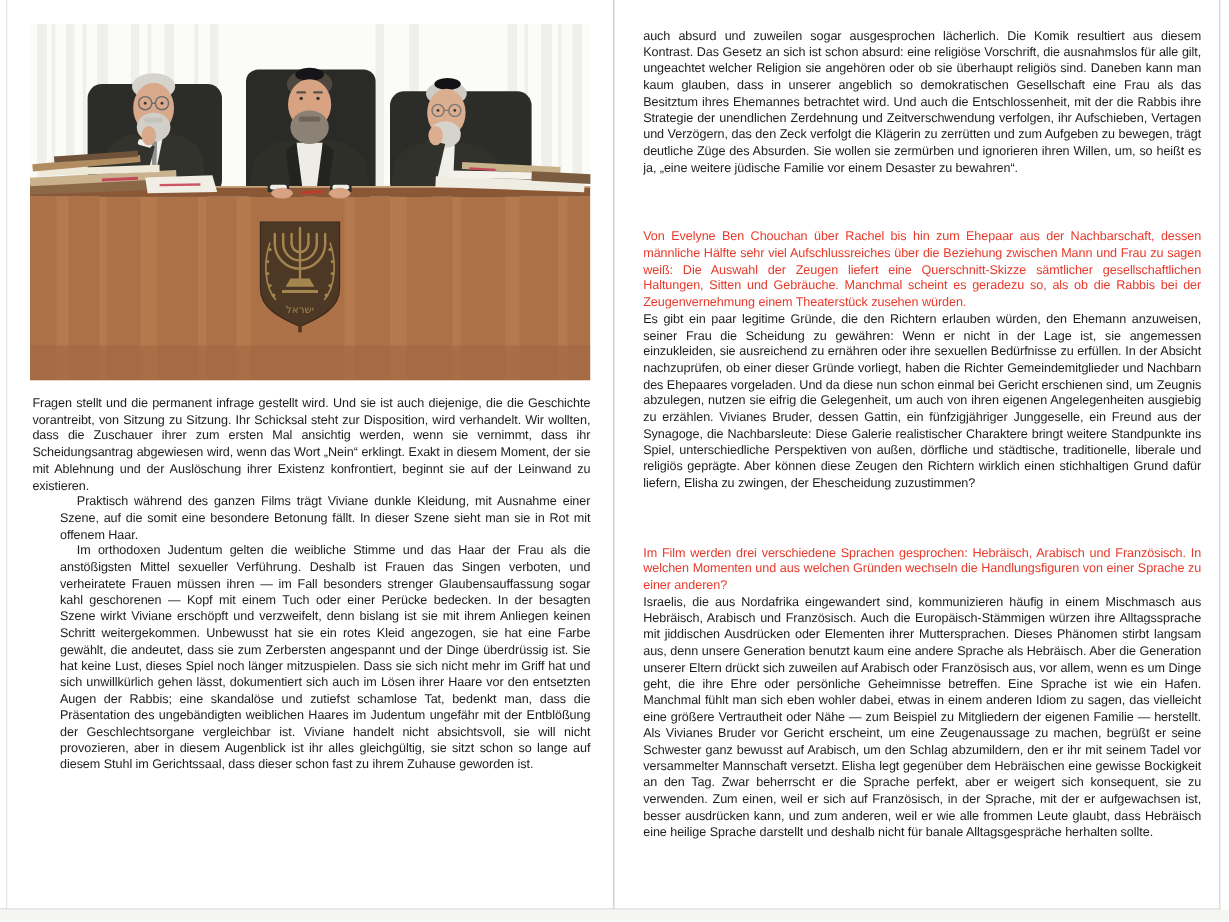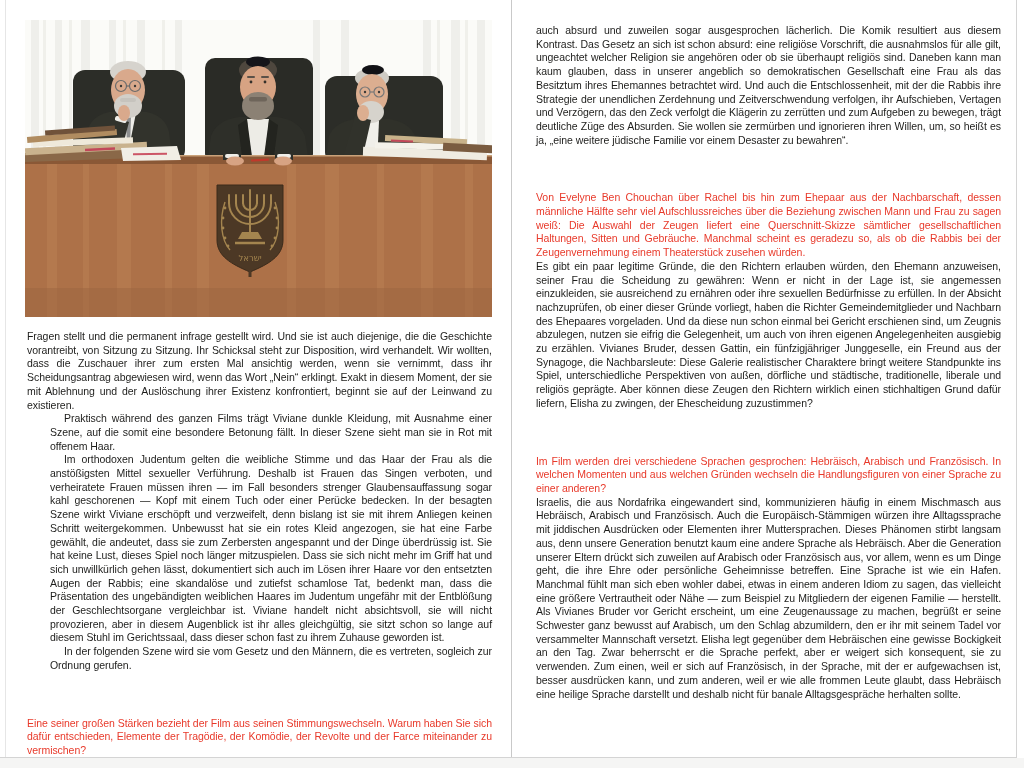--- a/index.html
+++ b/index.html
@@ -211,22 +211,20 @@
         </g>
         <text x="225" y="241" text-anchor="middle" font-size="8.5" fill="#a4854f" font-family="DejaVu Sans, sans-serif">ישראל</text>
       </g>
     </svg>
   </figure>
 
   <div class="col col-left">
     <p>Fragen stellt und die permanent infrage gestellt wird. Und sie ist auch diejenige, die die Geschichte vorantreibt, von Sitzung zu Sitzung. Ihr Schicksal steht zur Disposition, wird verhandelt. Wir wollten, dass die Zuschauer ihrer zum ersten Mal ansichtig werden, wenn sie vernimmt, dass ihr Scheidungsantrag abgewiesen wird, wenn das Wort „Nein“ erklingt. Exakt in diesem Moment, der sie mit Ablehnung und der Auslöschung ihrer Existenz konfrontiert, beginnt sie auf der Leinwand zu existieren.</p>
     <p class="indent">Praktisch während des ganzen Films trägt Viviane dunkle Kleidung, mit Ausnahme einer Szene, auf die somit eine besondere Betonung fällt. In dieser Szene sieht man sie in Rot mit offenem Haar.</p>
     <p class="indent">Im orthodoxen Judentum gelten die weibliche Stimme und das Haar der Frau als die anstößigsten Mittel sexueller Verführung. Deshalb ist Frauen das Singen verboten, und verheiratete Frauen müssen ihren — im Fall besonders strenger Glaubensauffassung sogar kahl geschorenen — Kopf mit einem Tuch oder einer Perücke bedecken. In der besagten Szene wirkt Viviane erschöpft und verzweifelt, denn bislang ist sie mit ihrem Anliegen keinen Schritt weitergekommen. Unbewusst hat sie ein rotes Kleid angezogen, sie hat eine Farbe gewählt, die andeutet, dass sie zum Zerbersten angespannt und der Dinge überdrüssig ist. Sie hat keine Lust, dieses Spiel noch länger mitzuspielen. Dass sie sich nicht mehr im Griff hat und sich unwillkürlich gehen lässt, dokumentiert sich auch im Lösen ihrer Haare vor den entsetzten Augen der Rabbis; eine skandalöse und zutiefst schamlose Tat, bedenkt man, dass die Präsentation des ungebändigten weiblichen Haares im Judentum ungefähr mit der Entblößung der Geschlechtsorgane vergleichbar ist. Viviane handelt nicht absichtsvoll, sie will nicht provozieren, aber in diesem Augenblick ist ihr alles gleichgültig, sie sitzt schon so lange auf diesem Stuhl im Gerichtssaal, dass dieser schon fast zu ihrem Zuhause geworden ist.</p>
-    <p class="indent">In der folgenden Szene wird sie vom Gesetz und den Männern, die es vertreten, sogleich zur Ordnung gerufen.</p>
-    <p class="question">Eine seiner großen Stärken bezieht der Film aus seinen Stimmungswechseln. Warum haben Sie sich dafür entschieden, Elemente der Tragödie, der Komödie, der Revolte und der Farce miteinander zu vermischen?</p>
   </div>
 
   <div class="col col-right">
     <p>auch absurd und zuweilen sogar ausgesprochen lächerlich. Die Komik resultiert aus diesem Kontrast. Das Gesetz an sich ist schon absurd: eine religiöse Vorschrift, die ausnahmslos für alle gilt, ungeachtet welcher Religion sie angehören oder ob sie überhaupt religiös sind. Daneben kann man kaum glauben, dass in unserer angeblich so demokratischen Gesellschaft eine Frau als das Besitztum ihres Ehemannes betrachtet wird. Und auch die Entschlossenheit, mit der die Rabbis ihre Strategie der unendlichen Zerdehnung und Zeitverschwendung verfolgen, ihr Aufschieben, Vertagen und Verzögern, das den Zeck verfolgt die Klägerin zu zerrütten und zum Aufgeben zu bewegen, trägt deutliche Züge des Absurden. Sie wollen sie zermürben und ignorieren ihren Willen, um, so heißt es ja, „eine weitere jüdische Familie vor einem Desaster zu bewahren“.</p>
     <p class="question">Von Evelyne Ben Chouchan über Rachel bis hin zum Ehepaar aus der Nachbarschaft, dessen männliche Hälfte sehr viel Aufschlussreiches über die Beziehung zwischen Mann und Frau zu sagen weiß: Die Auswahl der Zeugen liefert eine Querschnitt-Skizze sämtlicher gesellschaftlichen Haltungen, Sitten und Gebräuche. Manchmal scheint es geradezu so, als ob die Rabbis bei der Zeugenvernehmung einem Theaterstück zusehen würden.</p>
     <p>Es gibt ein paar legitime Gründe, die den Richtern erlauben würden, den Ehemann anzuweisen, seiner Frau die Scheidung zu gewähren: Wenn er nicht in der Lage ist, sie angemessen einzukleiden, sie ausreichend zu ernähren oder ihre sexuellen Bedürfnisse zu erfüllen. In der Absicht nachzuprüfen, ob einer dieser Gründe vorliegt, haben die Richter Gemeindemitglieder und Nachbarn des Ehepaares vorgeladen. Und da diese nun schon einmal bei Gericht erschienen sind, um Zeugnis abzulegen, nutzen sie eifrig die Gelegenheit, um auch von ihren eigenen Angelegenheiten ausgiebig zu erzählen. Vivianes Bruder, dessen Gattin, ein fünfzigjähriger Junggeselle, ein Freund aus der Synagoge, die Nachbarsleute: Diese Galerie realistischer Charaktere bringt weitere Standpunkte ins Spiel, unterschiedliche Perspektiven von außen, dörfliche und städtische, traditionelle, liberale und religiös geprägte. Aber können diese Zeugen den Richtern wirklich einen stichhaltigen Grund dafür liefern, Elisha zu zwingen, der Ehescheidung zuzustimmen?</p>
     <p class="question">Im Film werden drei verschiedene Sprachen gesprochen: Hebräisch, Arabisch und Französisch. In welchen Momenten und aus welchen Gründen wechseln die Handlungsfiguren von einer Sprache zu einer anderen?</p>
     <p>Israelis, die aus Nordafrika eingewandert sind, kommunizieren häufig in einem Mischmasch aus Hebräisch, Arabisch und Französisch. Auch die Europäisch-Stämmigen würzen ihre Alltagssprache mit jiddischen Ausdrücken oder Elementen ihrer Muttersprachen. Dieses Phänomen stirbt langsam aus, denn unsere Generation benutzt kaum eine andere Sprache als Hebräisch. Aber die Generation unserer Eltern drückt sich zuweilen auf Arabisch oder Französisch aus, vor allem, wenn es um Dinge geht, die ihre Ehre oder persönliche Geheimnisse betreffen. Eine Sprache ist wie ein Hafen. Manchmal fühlt man sich eben wohler dabei, etwas in einem anderen Idiom zu sagen, das vielleicht eine größere Vertrautheit oder Nähe — zum Beispiel zu Mitgliedern der eigenen Familie — herstellt. Als Vivianes Bruder vor Gericht erscheint, um eine Zeugenaussage zu machen, begrüßt er seine Schwester ganz bewusst auf Arabisch, um den Schlag abzumildern, den er ihr mit seinem Tadel vor versammelter Mannschaft versetzt. Elisha legt gegenüber dem Hebräischen eine gewisse Bockigkeit an den Tag. Zwar beherrscht er die Sprache perfekt, aber er weigert sich konsequent, sie zu verwenden. Zum einen, weil er sich auf Französisch, in der Sprache, mit der er aufgewachsen ist, besser ausdrücken kann, und zum anderen, weil er wie alle frommen Leute glaubt, dass Hebräisch eine heilige Sprache darstellt und deshalb nicht für banale Alltagsgespräche herhalten sollte.</p>
   </div>
 

